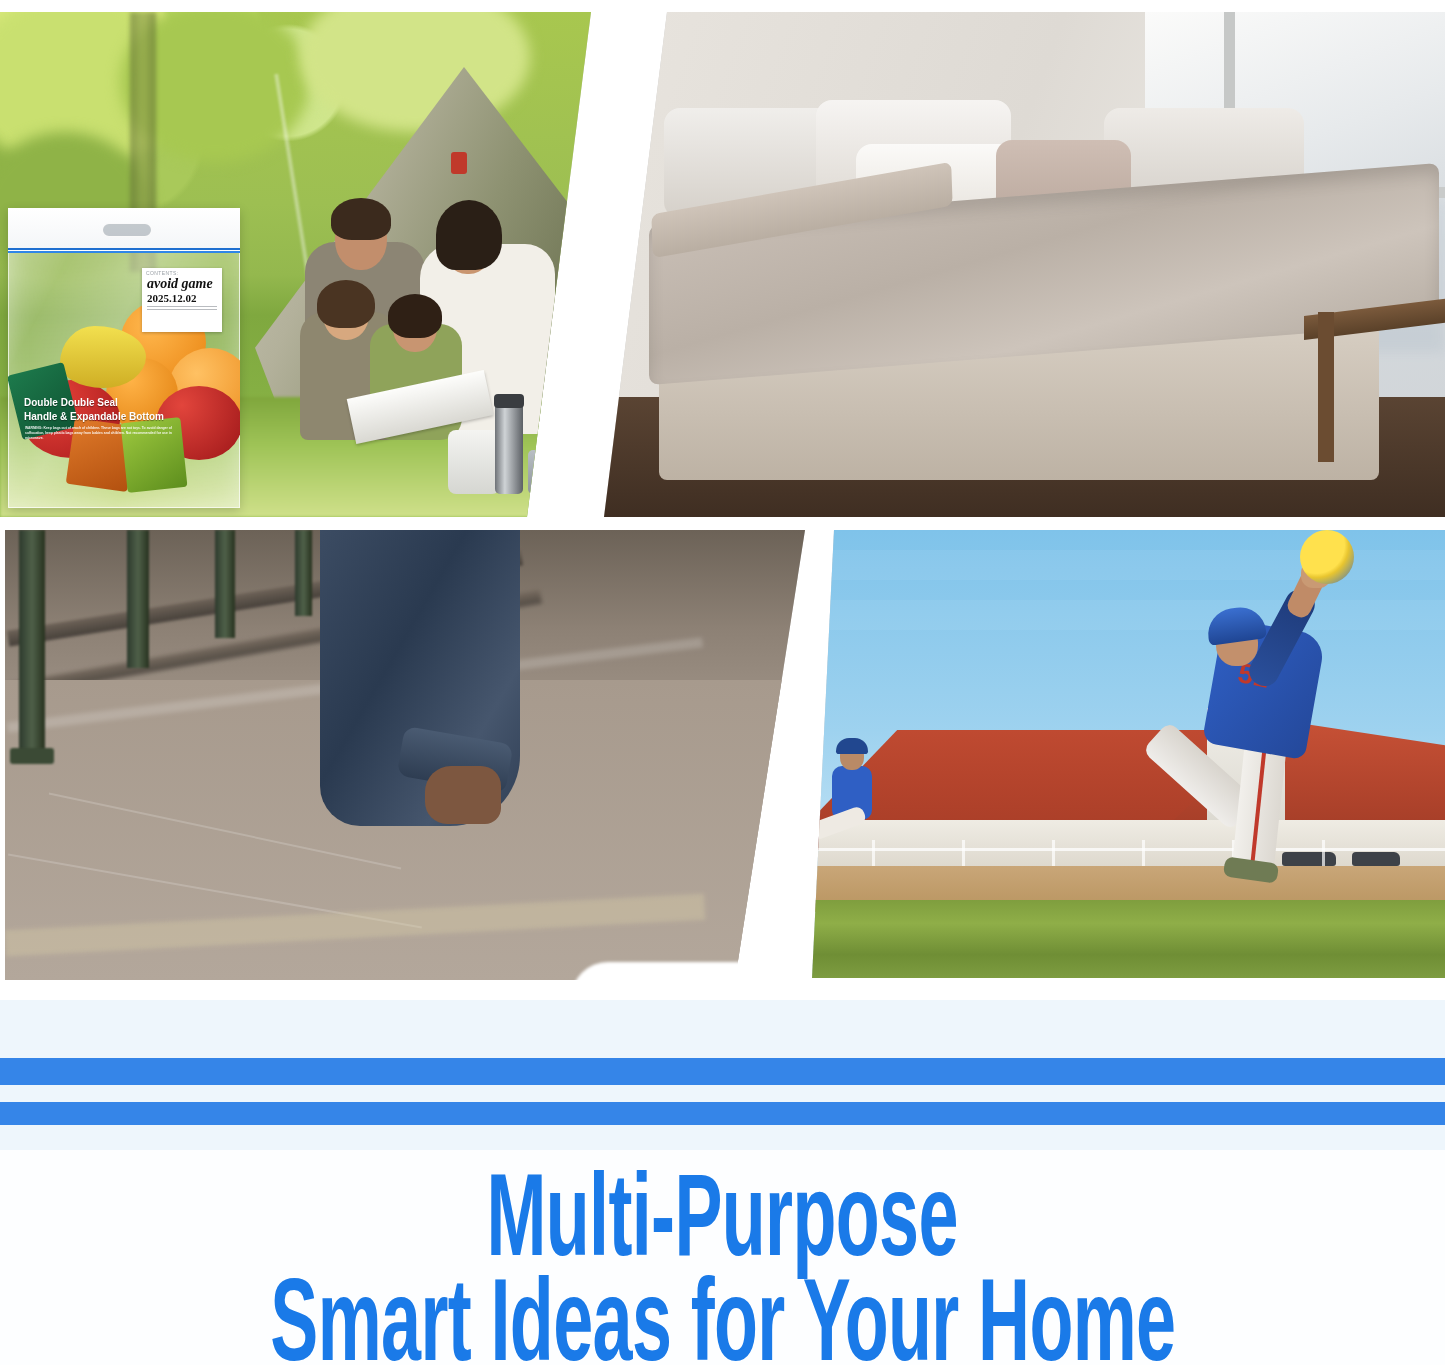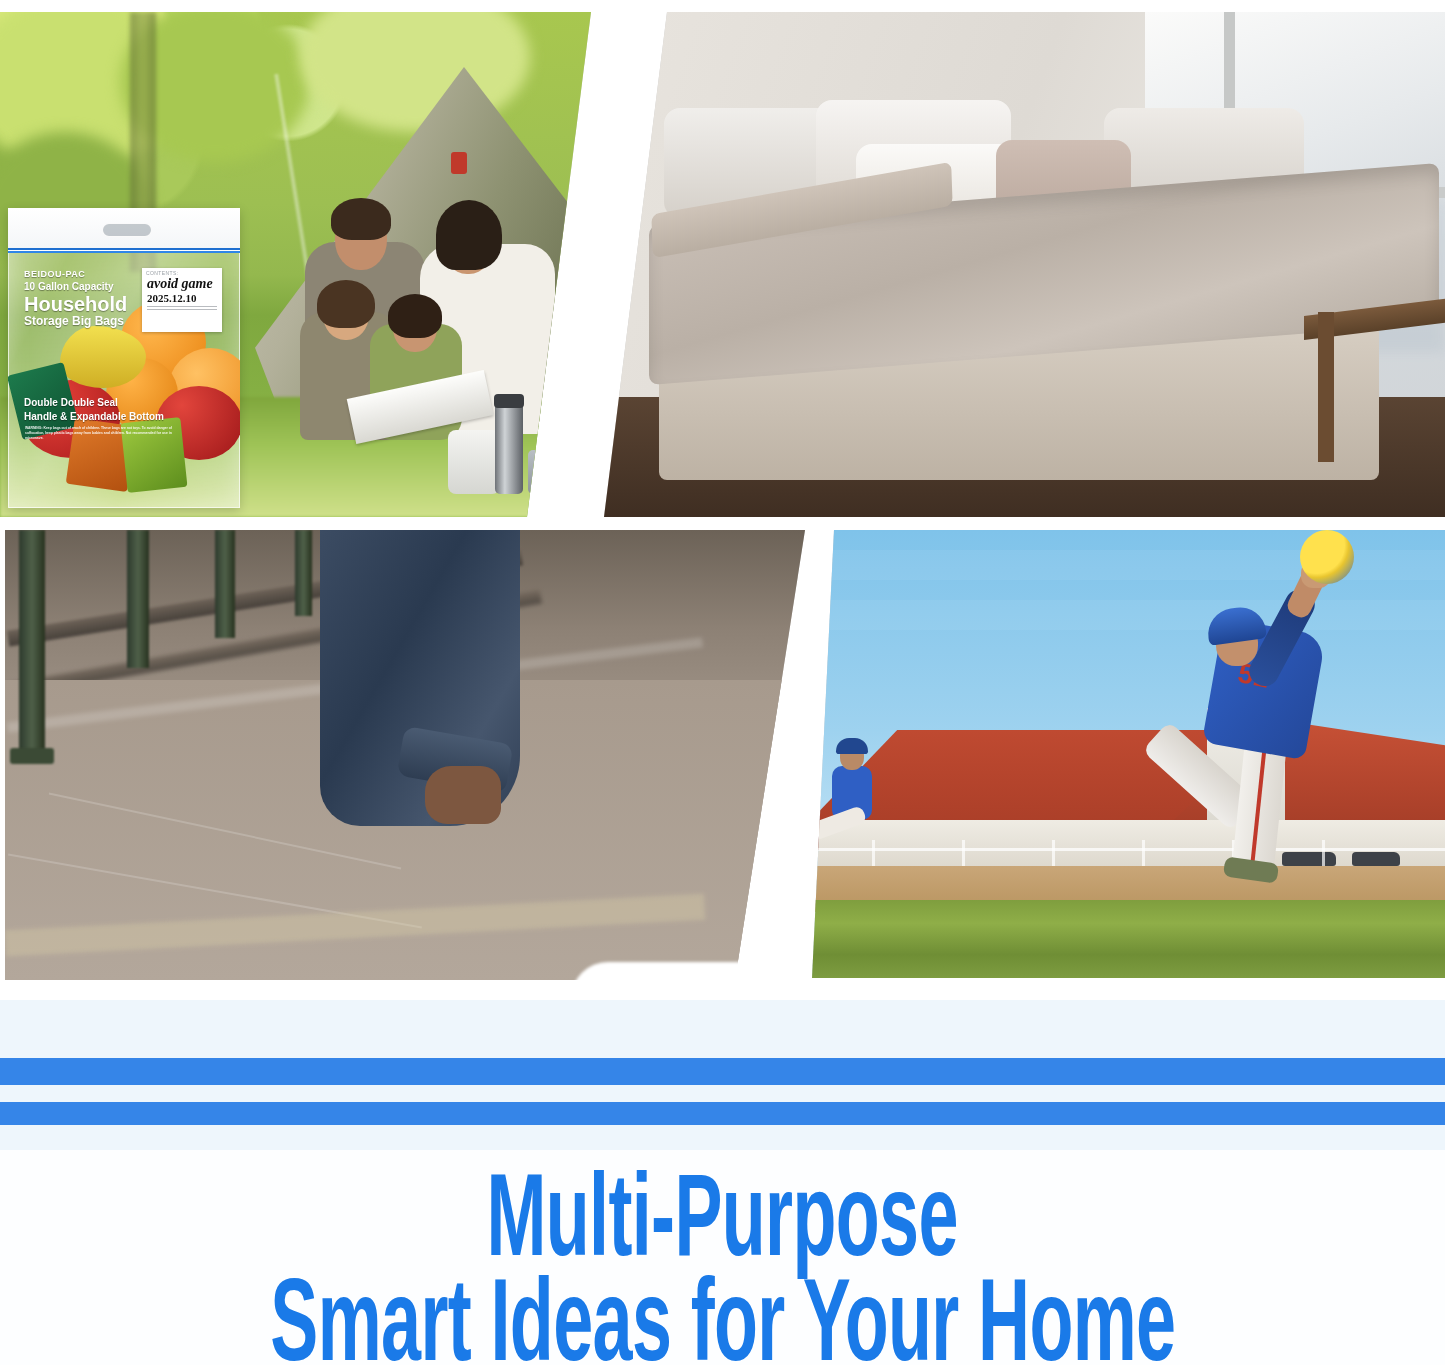--- a/index.html
+++ b/index.html
@@ -280,37 +280,31 @@
 
       <div class="bag-header" style="height:40px;">
         <div class="bag-handle" style="left:94px;top:15px;width:48px;height:12px;"></div>
       </div>
       <div class="bag-zip" style="top:40px;">
         <div class="z1"></div>
           <div class="z2"></div>
           <div class="z3"></div>
       </div>
 
-      <div class="bag-print" style="top:62px;padding-left:16px;">
-        <div class="pbrand" style="font-size:9px;">BEIDOU-PAC</div>
-        <div class="pcap" style="font-size:10px;margin-top:3px;">10 Gallon Capacity</div>
-        <div class="phouse" style="font-size:20px;margin-top:1px;">Household</div>
-        <div class="pstore" style="font-size:12px;">Storage Big Bags</div>
-      </div>
 
       <div class="bag-feat" style="left:16px;top:188px;font-size:10px;">
         <div>Double Double Seal</div>
         <div>Handle &amp; Expandable Bottom</div>
       </div>
       <div class="bag-warn" style="left:17px;top:218px;width:150px;font-size:3.4px;">WARNING: Keep bags out of reach of children. These bags are not toys. To avoid danger of suffocation, keep plastic bags away from babies and children. Not recommended for use in microwave.</div>
 
       <div class="bag-label" style="left:134px;top:60px;width:80px;height:64px;">
         <div class="lbl-cap">CONTENTS:</div>
         <div class="lbl-hand" style="font-size:14px;">avoid game</div>
-        <div class="lbl-date" style="font-size:11px;">2025.12.10</div>
+        <div class="lbl-date" style="font-size:11px;">2025.12.02</div>
         <div class="lbl-rule"></div>
           <div class="lbl-rule"></div>
       </div>
     </div>
   </div>
 
   <div class="panel" id="p-bedroom">
     <div class="scene">
       <div class="bed-wall"></div>
       <div class="bed-window"></div>

